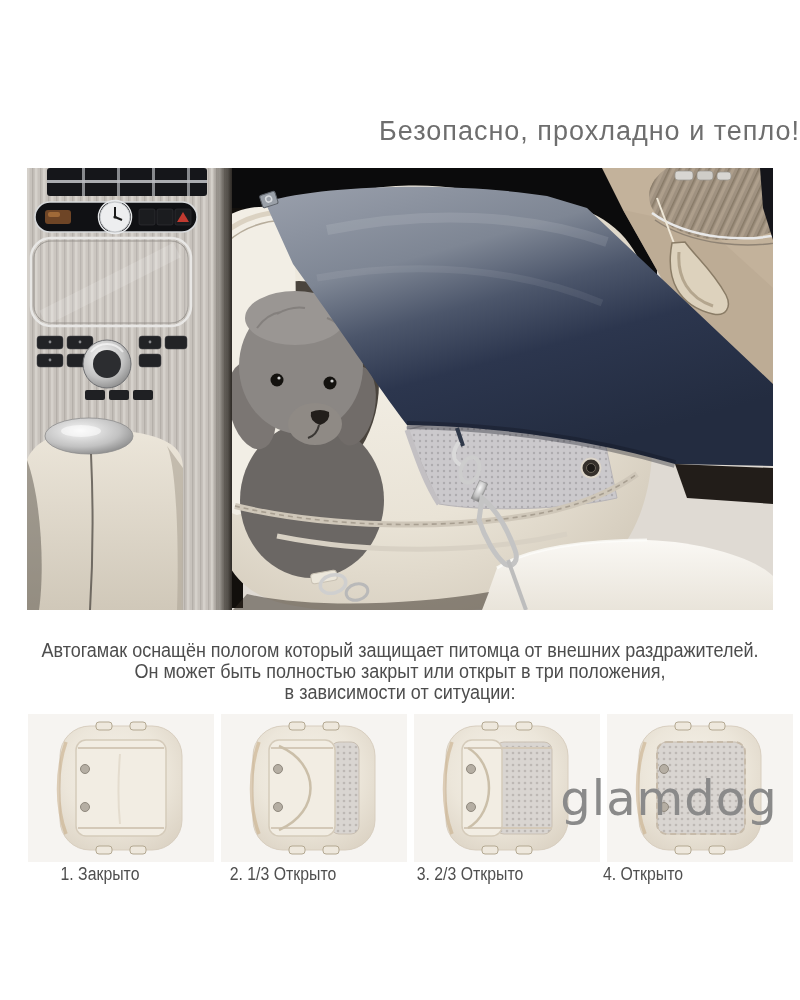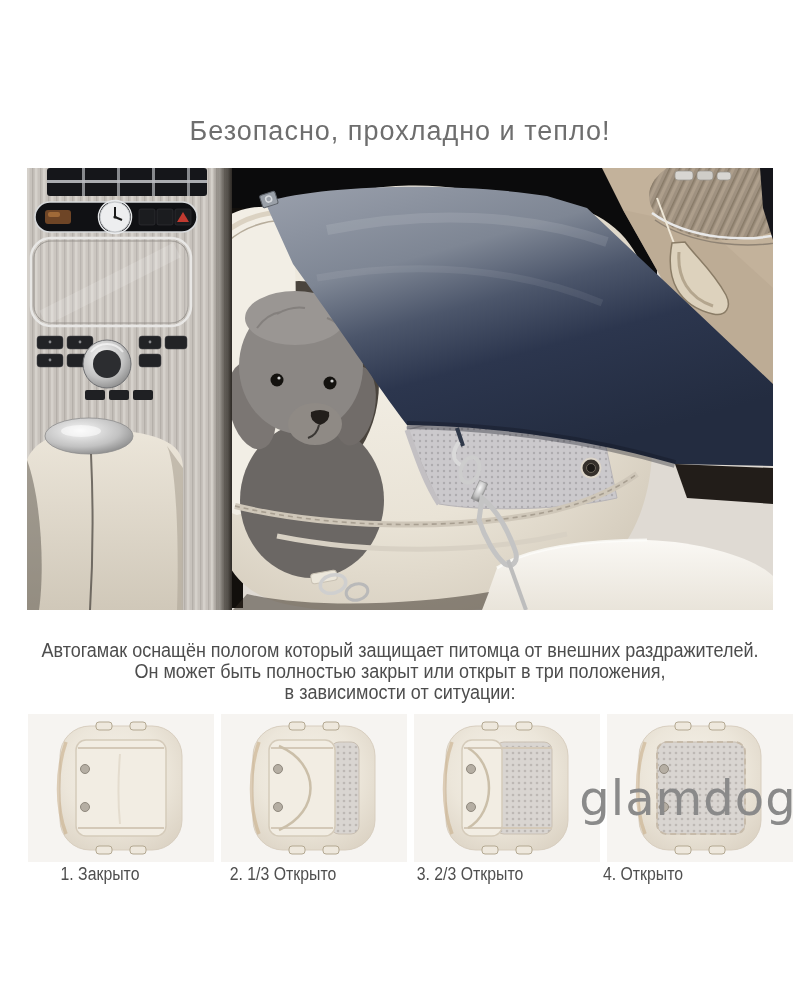--- a/index.html
+++ b/index.html
@@ -1,30 +1,30 @@
 <!DOCTYPE html>
 <html><head>
 <meta charset="utf-8">
 <style>
   html,body{margin:0;padding:0;background:#fff;}
   .page{position:relative;width:800px;height:1000px;background:#fff;overflow:hidden;
         font-family:"Liberation Sans",sans-serif;}
-  .title{position:absolute;top:116px;left:0;width:800px;margin:0;text-align:center;
+  .title{position:absolute;top:116px;left:0;width:800px;margin:0;text-align:right;
          font-size:27px;font-weight:400;color:#6e6e6e;letter-spacing:1px;}
   .hero{position:absolute;top:168px;left:27px;width:746px;height:442px;}
   .hero svg{display:block;}
   .desc{position:absolute;top:640px;left:0;width:800px;text-align:center;
         font-size:20px;line-height:21px;color:#4d4d4d;
         transform:scaleX(.9);transform-origin:50% 0;}
   .thumbs{position:absolute;top:714px;left:28px;width:765px;height:148px;display:flex;gap:7px;}
   .thumb{width:186px;height:148px;background:#f6f4f1;}
   .caption{position:absolute;top:864px;width:220px;text-align:center;font-size:18px;
            color:#4f4f4f;transform:scaleX(.88);transform-origin:50% 0;}
   .cap1{left:-10px;} .cap2{left:173px;} .cap3{left:360px;} .cap4{left:533px;}
-  .watermark{position:absolute;top:770px;left:688px;transform:translateX(-50%);
+  .watermark{position:absolute;top:770px;left:669px;transform:translateX(-50%);
              font-family:"DejaVu Sans",sans-serif;font-size:48px;font-weight:400;
              color:#8a8a8a;letter-spacing:1px;white-space:nowrap;z-index:5;}
 </style>
 </head>
 <body>
 
 <svg width="0" height="0" style="position:absolute" aria-hidden="true">
   <defs>
     <radialGradient id="tcream" cx="45%" cy="38%" r="75%">
       <stop offset="0" stop-color="#f5f1e9"></stop>

